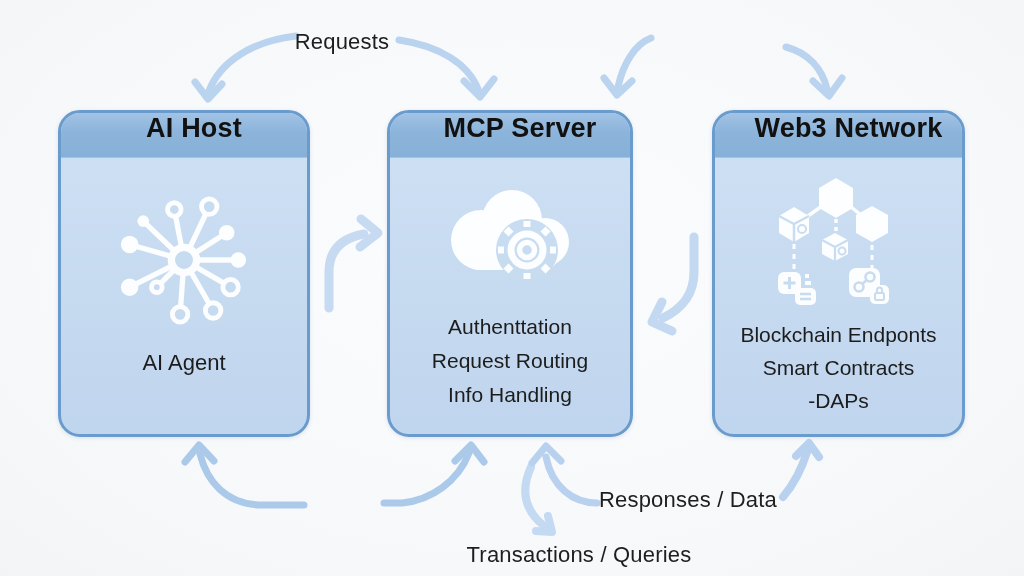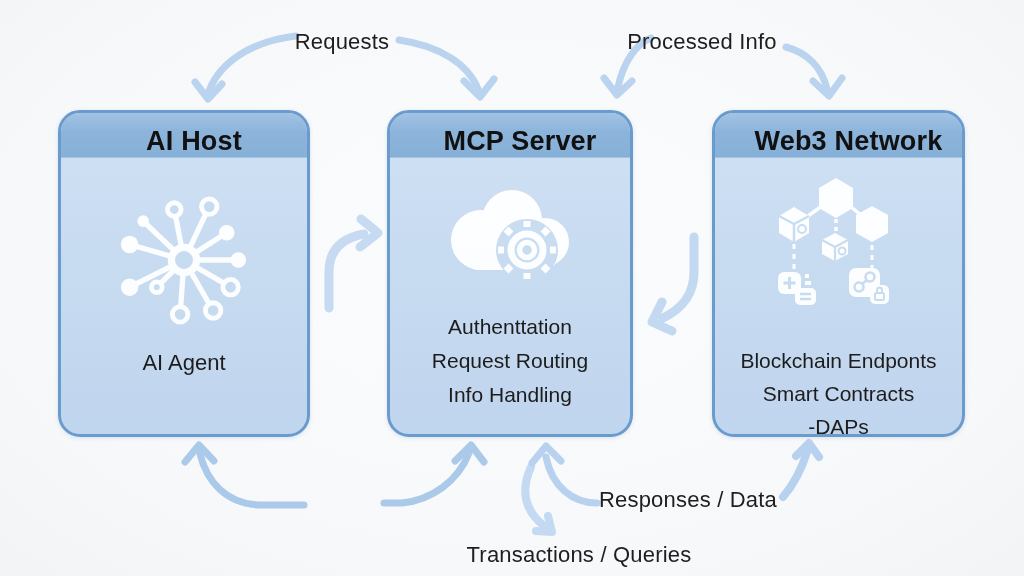--- a/index.html
+++ b/index.html
@@ -17,21 +17,21 @@
     position:absolute;z-index:2;box-sizing:border-box;
     border:3px solid #6a9bcd;border-radius:22px;
     background:linear-gradient(180deg,#cfe1f4 0%,#c6daf0 55%,#c0d5ee 100%);
     box-shadow:0 1px 4px rgba(90,130,175,.18);
     display:flex;flex-direction:column;overflow:hidden;
   }
   .box-header{
     box-sizing:border-box;height:45px;flex:0 0 45px;
     background:linear-gradient(180deg,#a2c3e4 0%,#8db5db 40%,#87b0d8 100%);
     border-bottom:1px solid #a5c4e2;
-    display:flex;align-items:flex-end;justify-content:center;padding-left:20px;
+    display:flex;align-items:flex-start;justify-content:center;padding-left:20px;
   }
   .box-title{font-size:27px;font-weight:bold;color:#111;letter-spacing:.2px;}
   .box-body{flex:1;display:flex;flex-direction:column;align-items:center;}
   .body-text{font-size:21px;color:#1c1c1c;text-align:center;line-height:34px;}
   .caption{font-size:22px;color:#1c1c1c;text-align:center;}
   .icon-wrap{display:flex;align-items:center;justify-content:center;}
 </style>
 </head>
 <body>
 
@@ -89,21 +89,20 @@
       <path d="M 532 463 L 546 446 L 561 461"></path>
     </g>
 
     <g stroke="#b7d1ee" stroke-width="8">
       <path d="M 783 497 C 794 484 802 468 807 452"></path>
       <path d="M 796 456 L 809 443 L 819 457"></path>
     </g>
   </svg>
 
   <div class="flow-label" style="left:342px;top:42px;">Requests</div>
-  <div class="flow-label" style="left:702px;top:42px;">Processed Info</div>
   <div class="flow-label" style="left:688px;top:500px;text-align:right;">Responses / Data</div>
   <div class="flow-label" style="left:579px;top:555px;">Transactions / Queries</div>
 
   <div class="box" style="left:58px;top:110px;width:252px;height:327px;">
     <div class="box-header">
       <span class="box-title">AI Host</span>
     </div>
     <div class="box-body">
       <div class="icon-wrap" style="margin-top:36px;">
         <svg width="136" height="132" viewBox="0 0 136 136" fill="none" opacity="0.95">
@@ -234,21 +233,21 @@
               <line x1="98" y1="112" x2="103" y2="108"></line>
             </g>
             <rect x="106" y="113" width="19" height="19" rx="5.5" fill="#ffffff"></rect>
             <g stroke="#c9ddf1" stroke-width="2">
               <rect x="111" y="121" width="9" height="7" rx="1.5"></rect>
               <path d="M113 121 V118 a2.5 2.5 0 0 1 5 0 V121"></path>
             </g>
           </g>
         </svg>
       </div>
-      <div class="body-text" style="margin-top:32px;line-height:33px;">
+      <div class="body-text" style="margin-top:6px;line-height:33px;">
         <div>Blockchain Endponts</div>
         <div>Smart Contracts</div>
         <div>-DAPs</div>
       </div>
     </div>
   </div>
 
 </div>
 
 </body></html>

